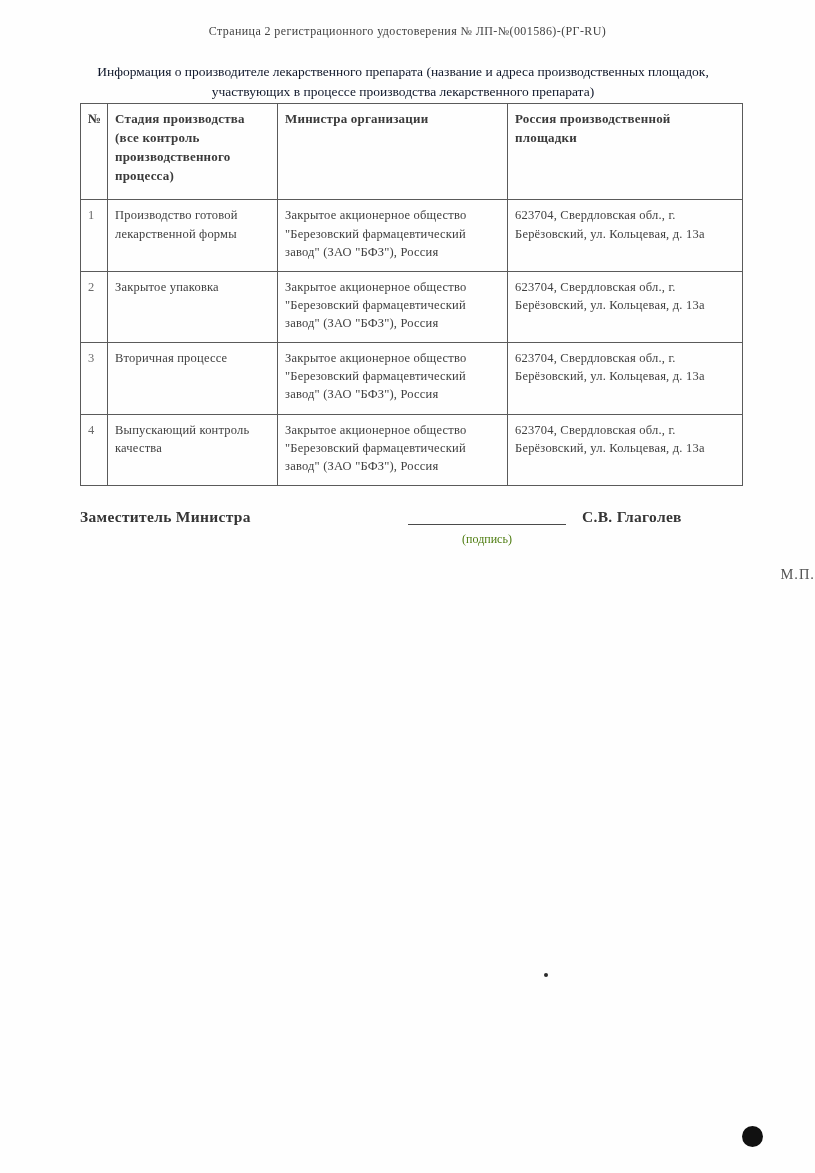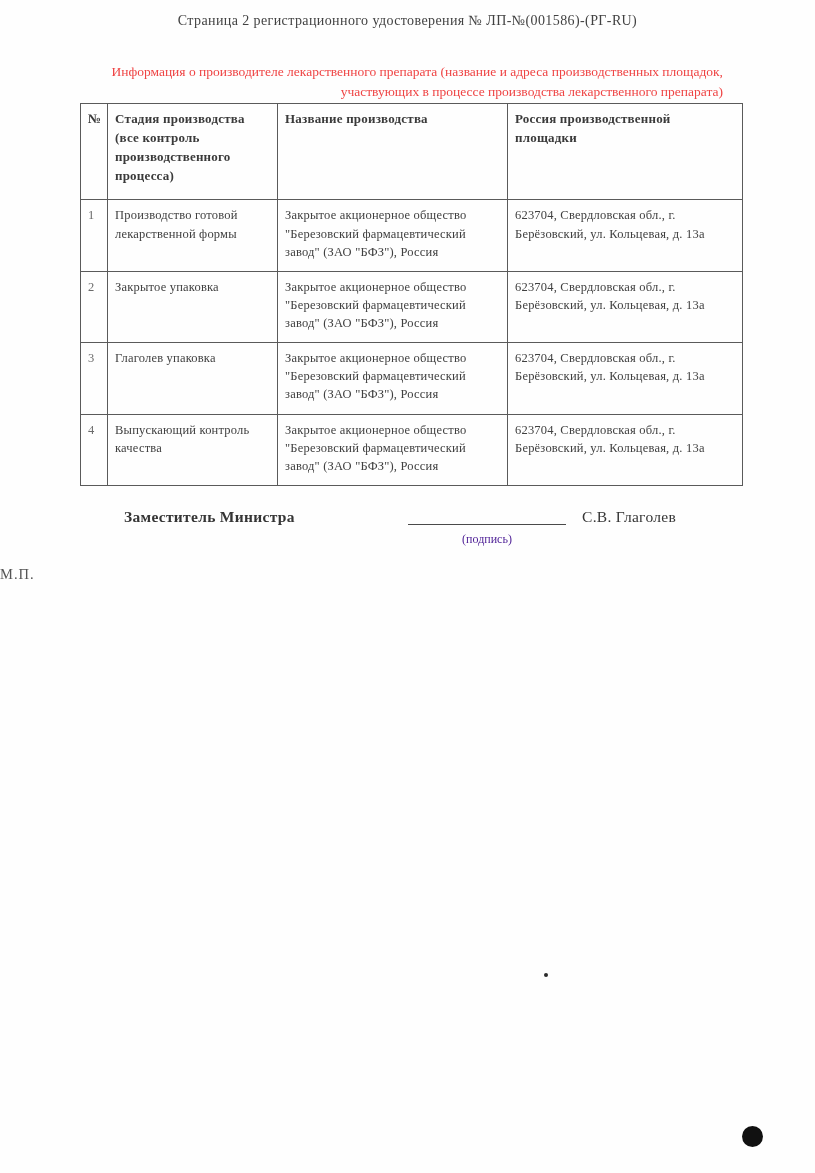--- a/index.html
+++ b/index.html
@@ -12,37 +12,37 @@
     color: #3b3b3b;
     overflow: hidden;
   }
   .scan-page {
     position: absolute;
     inset: 0;
     background: #fefefe;
   }
   .doc-title {
     position: absolute;
-    top: 13px;
+    top: 24px;
     left: 0;
     width: 100%;
     text-align: center;
-    font-size: 14px;
+    font-size: 12px;
     letter-spacing: 0.4px;
     color: #424242;
   }
   .doc-subtitle {
     position: absolute;
     top: 62px;
-    left: 63px;
+    left: 73px;
     width: 660px;
-    text-align: right;
+    text-align: center;
     font-size: 13.5px;
     line-height: 1.45;
-    color: #ef4444;
+    color: #0f172a;
   }
   table.reg-table {
     position: absolute;
     top: 103px;
     left: 80px;
     width: 662px;
     border-collapse: collapse;
     table-layout: fixed;
   }
   table.reg-table th,
@@ -70,53 +70,52 @@
   table.reg-table tr.body-row td { height: 58px; }
   .sig-block { position: absolute; top: 508px; left: 0; width: 100%; }
   .sig-title {
     position: absolute;
     left: 80px;
     top: 0;
     font-weight: bold;
     font-size: 15.5px;
     color: #353535;
     letter-spacing: 0.3px;
-    margin-left: 44px;
   }
   .sig-line {
     position: absolute;
     left: 408px;
     top: 16px;
     width: 158px;
     border-bottom: 1.6px solid #4a4a4a;
   }
   .sig-name {
     position: absolute;
     left: 582px;
     top: 0;
-    font-weight: normal;
+    font-weight: bold;
     font-size: 15.5px;
     color: #353535;
     letter-spacing: 0.3px;
   }
   .sig-caption {
     position: absolute;
     left: 408px;
     top: 24px;
     width: 158px;
     text-align: center;
     font-size: 12px;
-    color: #4c1d95;
+    color: #4d7c0f;
   }
   .seal-mark {
     position: absolute;
     top: 566px;
     left: 0;
     width: 100%;
-    text-align: left;
+    text-align: right;
     font-size: 14.5px;
     letter-spacing: 1px;
     color: #555555;
   }
   .stray-dot {
     position: absolute;
     top: 973px;
     left: 544px;
     width: 4px;
     height: 4px;
@@ -146,40 +145,40 @@
     <colgroup>
       <col class="col-num">
       <col class="col-stage">
       <col class="col-org">
       <col class="col-addr">
     </colgroup>
     <thead>
       <tr>
         <th>№</th>
         <th>Стадия производства (все контроль производственного процесса)</th>
-        <th>Название производства</th>
+        <th>Министра организации</th>
         <th>Россия производственной площадки</th>
       </tr>
     </thead>
     <tbody>
       <tr class="body-row">
         <td class="cell-num">1</td>
         <td>Производство готовой лекарственной формы</td>
         <td>Закрытое акционерное общество "Березовский фармацевтический завод" (ЗАО "БФЗ"), Россия</td>
         <td>623704, Свердловская обл., г. Берёзовский, ул. Кольцевая, д. 13а</td>
       </tr>
       <tr class="body-row">
         <td class="cell-num">2</td>
         <td>Закрытое упаковка</td>
         <td>Закрытое акционерное общество "Березовский фармацевтический завод" (ЗАО "БФЗ"), Россия</td>
         <td>623704, Свердловская обл., г. Берёзовский, ул. Кольцевая, д. 13а</td>
       </tr>
       <tr class="body-row">
         <td class="cell-num">3</td>
-        <td>Глаголев упаковка</td>
+        <td>Вторичная процессе</td>
         <td>Закрытое акционерное общество "Березовский фармацевтический завод" (ЗАО "БФЗ"), Россия</td>
         <td>623704, Свердловская обл., г. Берёзовский, ул. Кольцевая, д. 13а</td>
       </tr>
       <tr class="body-row">
         <td class="cell-num">4</td>
         <td>Выпускающий контроль качества</td>
         <td>Закрытое акционерное общество "Березовский фармацевтический завод" (ЗАО "БФЗ"), Россия</td>
         <td>623704, Свердловская обл., г. Берёзовский, ул. Кольцевая, д. 13а</td>
       </tr>
     </tbody>

